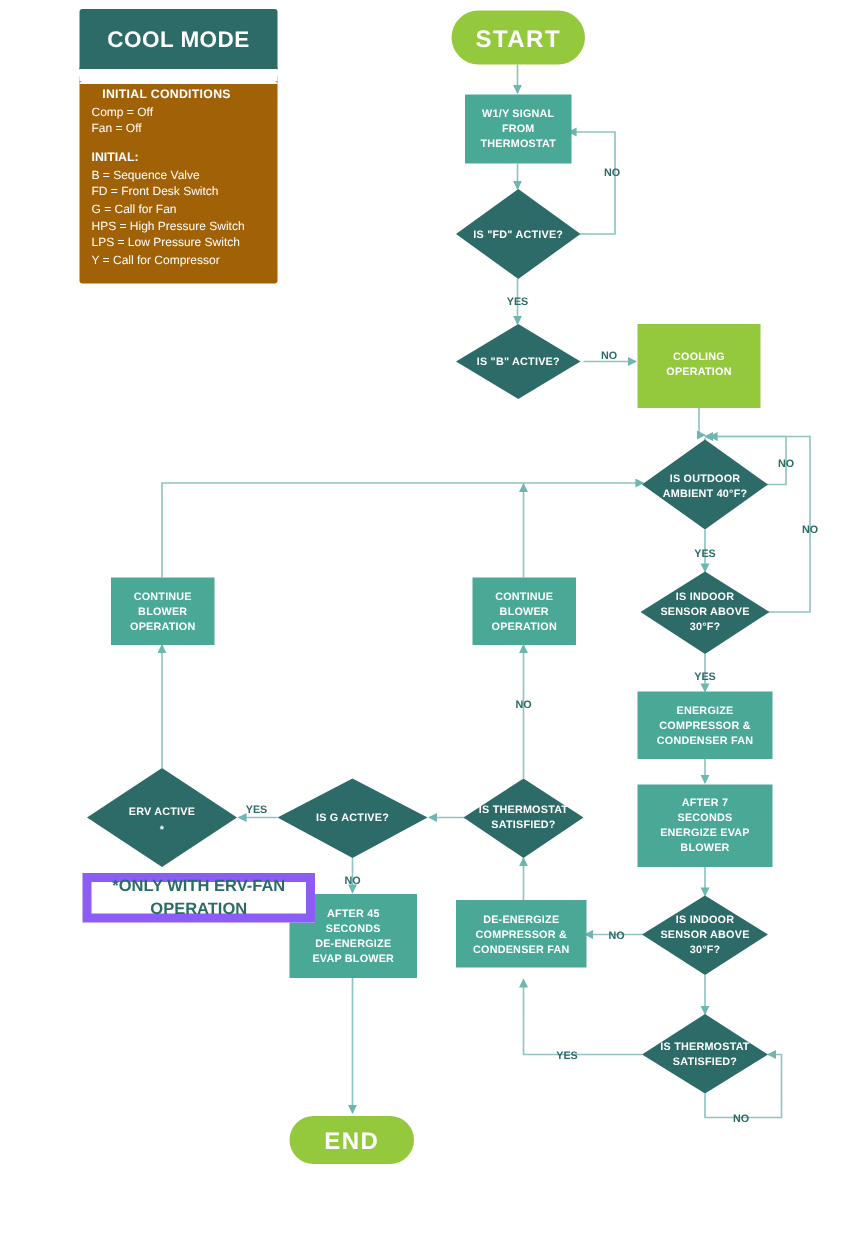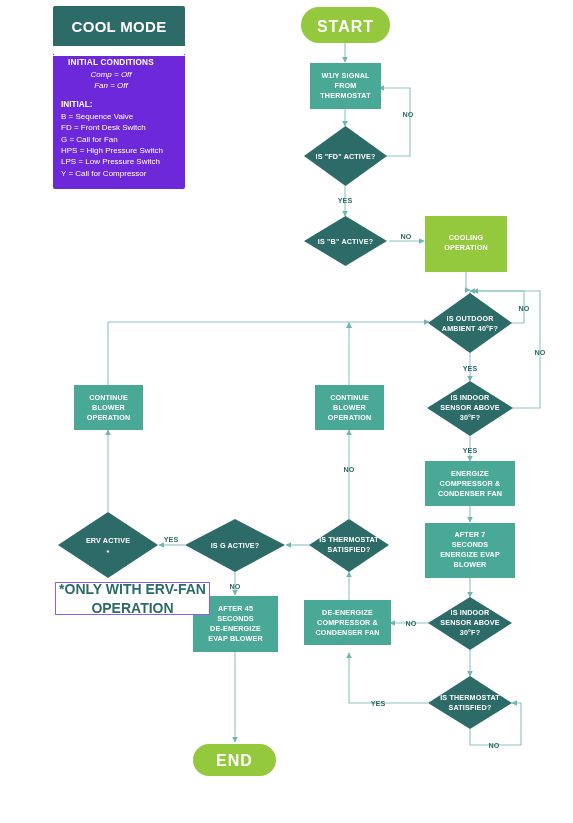--- a/index.html
+++ b/index.html
@@ -22,35 +22,35 @@
     content:"";position:absolute;left:0;right:0;bottom:-7px;height:8px;
     background:#2c6b68;
     border-radius:0 0 60% 60%/0 0 100% 100%;
   }
   .legend-wave{height:8px;background:#ffffff;position:relative;z-index:2;}
   .legend-wave:before{
     content:"";position:absolute;left:0;right:0;top:1px;height:9px;background:#ffffff;
     border-radius:50% 50% 0 0/100% 100% 0 0;
   }
   .legend-body{
-    background:#6d28d9;color:#ffffff;padding:6px 24px 10px 8px;
+    background:#a16207;color:#ffffff;padding:6px 24px 10px 8px;
     font-size:7.6px;line-height:1.42;border-radius:0 0 2px 2px;
     margin-top:-3px;
   }
   .legend-ic-title{text-align:center;font-weight:bold;font-size:8.2px;letter-spacing:.2px;}
-  .legend-ic-line{text-align:center;font-size:8px;font-style:italic;}
+  .legend-ic-line{font-size:8px;}
   .legend-label{margin-top:8px;font-weight:bold;font-size:8.2px;}
   .legend-item{font-size:8px;white-space:nowrap;}
 
   
   .note-box{
     position:absolute;left:55px;top:582px;width:155px;height:33px;
-    border:1px solid #8b5cf6;background:#ffffff;color:#2c6b68;
+    border:6px solid #8b5cf6;background:#ffffff;color:#2c6b68;
     display:flex;align-items:center;justify-content:center;text-align:center;
-    font-size:14px;font-weight:bold;line-height:1.35;box-sizing:border-box;
+    font-size:11px;font-weight:bold;line-height:1.35;box-sizing:border-box;
   }
 
   
   .caption{
     position:absolute;left:0;top:779px;width:573px;text-align:center;
     color:#1f6fc4;font-size:12.4px;font-weight:bold;letter-spacing:.1px;
   }
 
   
   svg text{font-family:"Liberation Sans","DejaVu Sans",sans-serif;}

